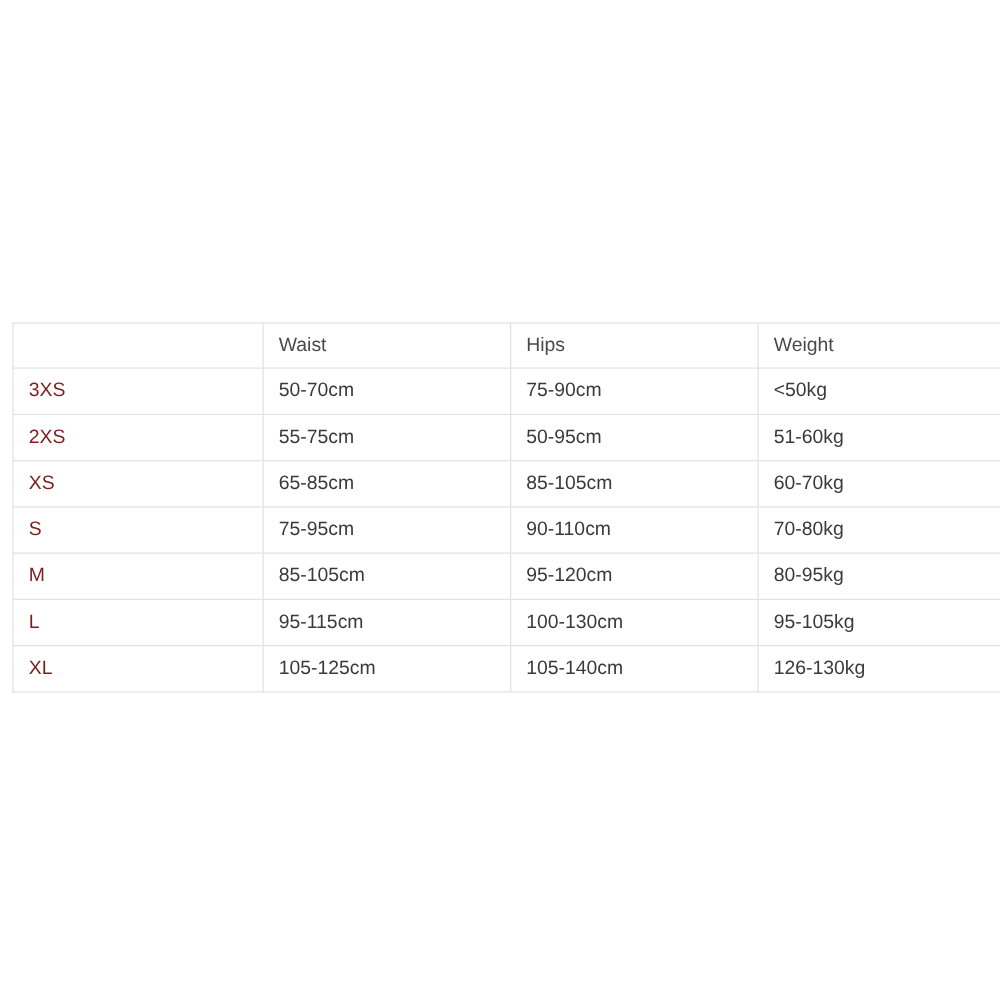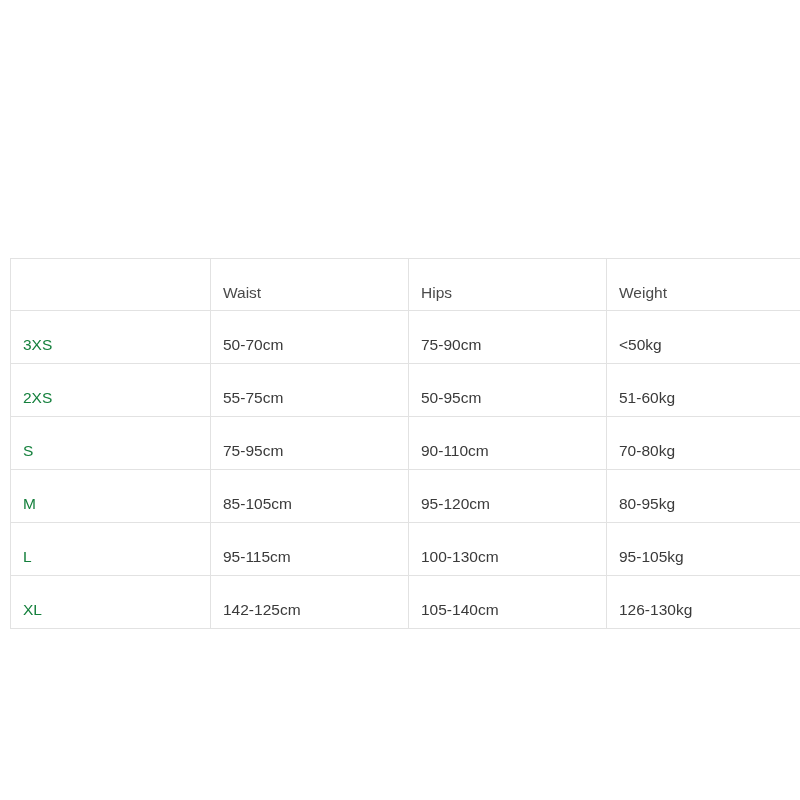--- a/index.html
+++ b/index.html
@@ -35,32 +35,32 @@
   }
   table.size-table col.c0 { width: 200px; }
   table.size-table col.c1 { width: 198px; }
   table.size-table col.c2 { width: 198px; }
   table.size-table col.c3 { width: 194px; }
   table.size-table th,
   table.size-table td {
     border: 1px solid #e2e2e2;
     text-align: left;
     vertical-align: middle;
-    padding: 16px 0 0 12px;
+    padding: 0 0 0 12px;
     height: 36px;
     font-weight: normal;
     white-space: nowrap;
     overflow: hidden;
   }
   table.size-table thead th {
     color: #4a4a4a;
     height: 35px;
   }
   table.size-table tbody td.label-cell {
-    color: #15803d;
+    color: #7f1d1d;
   }
   table.size-table tr:last-child th,
   table.size-table tr:last-child td {
     border-bottom: 1px solid #e2e2e2;
   }
 </style>
 </head>
 <body>
 
 <div class="page">
@@ -87,39 +87,45 @@
           <td>75-90cm</td>
           <td>&lt;50kg</td>
         </tr>
         <tr>
           <td class="label-cell">2XS</td>
           <td>55-75cm</td>
           <td>50-95cm</td>
           <td>51-60kg</td>
         </tr>
         <tr>
+          <td class="label-cell">XS</td>
+          <td>65-85cm</td>
+          <td>85-105cm</td>
+          <td>60-70kg</td>
+        </tr>
+        <tr>
           <td class="label-cell">S</td>
           <td>75-95cm</td>
           <td>90-110cm</td>
           <td>70-80kg</td>
         </tr>
         <tr>
           <td class="label-cell">M</td>
           <td>85-105cm</td>
           <td>95-120cm</td>
           <td>80-95kg</td>
         </tr>
         <tr>
           <td class="label-cell">L</td>
           <td>95-115cm</td>
           <td>100-130cm</td>
           <td>95-105kg</td>
         </tr>
         <tr>
           <td class="label-cell">XL</td>
-          <td>142-125cm</td>
+          <td>105-125cm</td>
           <td>105-140cm</td>
           <td>126-130kg</td>
         </tr>
       </tbody>
     </table>
   </div>
 </div>
 
 </body></html>

